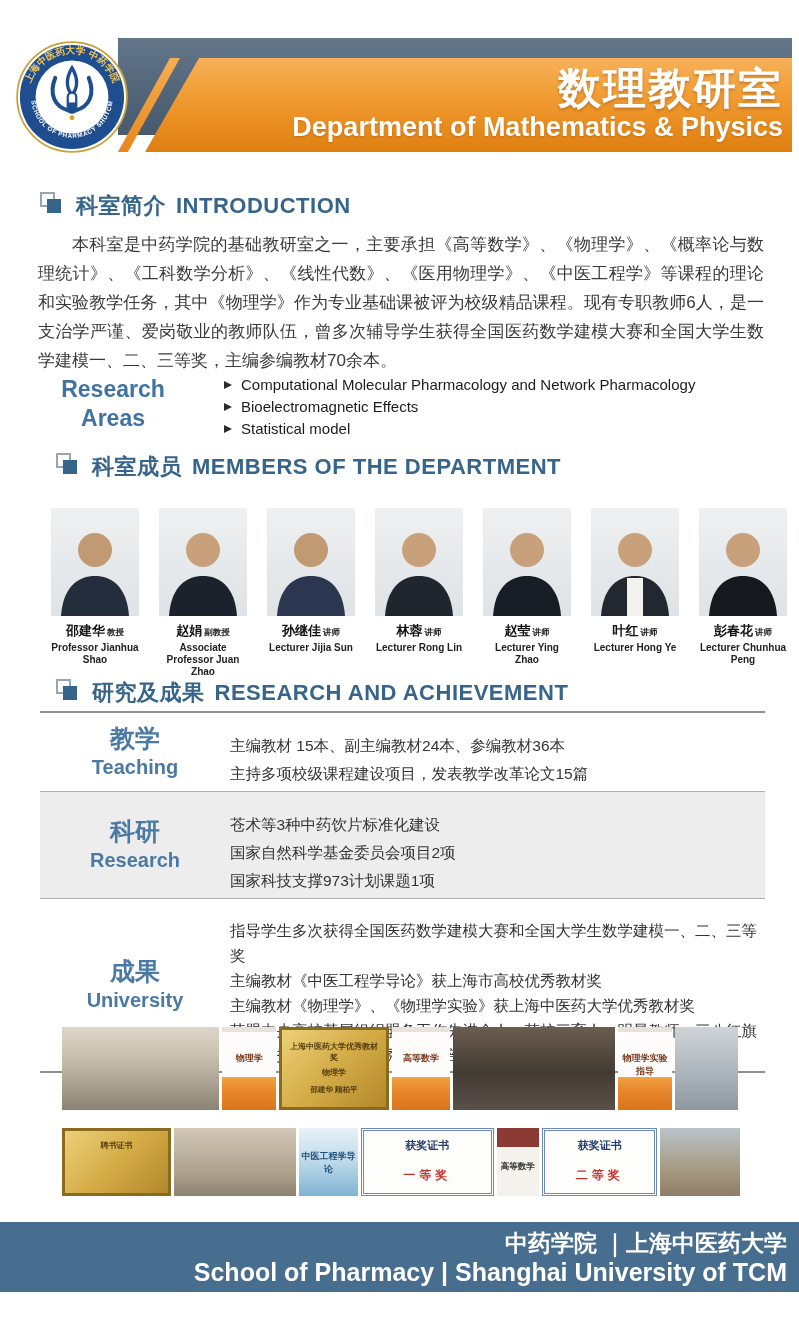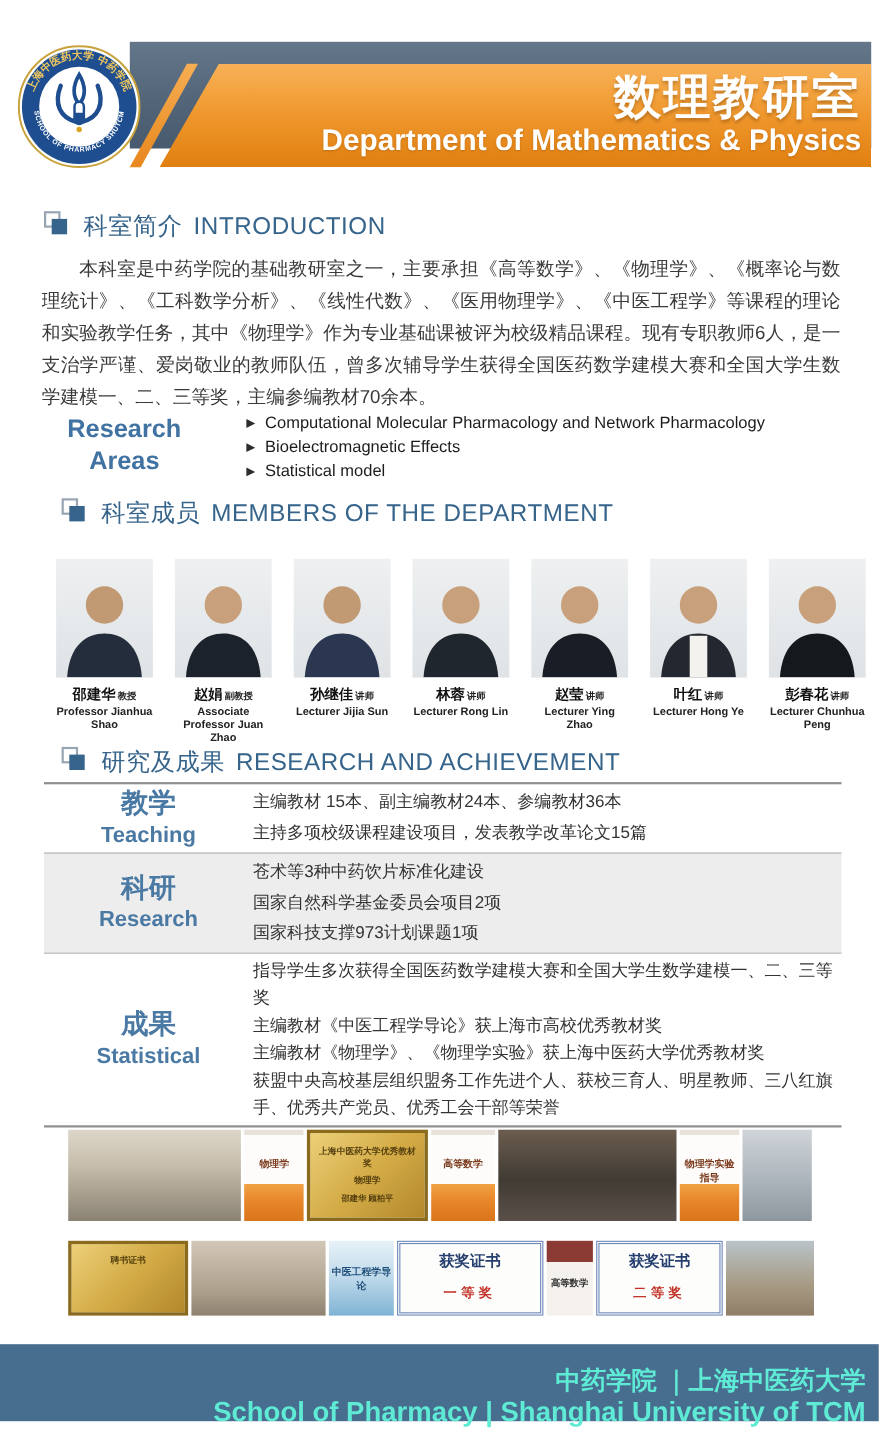--- a/index.html
+++ b/index.html
@@ -22,21 +22,21 @@
     letter-spacing:2px; text-shadow:0 2px 3px rgba(110,55,0,.35); }
   .hdr-title-en { top:112px; right:16px; font-size:27px; font-weight:bold; color:#fff;
     text-shadow:0 1px 2px rgba(110,55,0,.3); }
   .logo { left:16px; top:41px; width:112px; height:112px; }
 
   
   .sec-head { display:flex; align-items:flex-start; gap:12px; }
   .sq-icon { position:relative; width:24px; height:24px; flex:0 0 24px; margin-top:1px; }
   .sq-icon .o { position:absolute; left:0; top:0; width:15px; height:15px; border:2px solid #98a5b3; }
   .sq-icon .f { position:absolute; left:7px; top:7px; width:14px; height:14px; background:#36648b; }
-  .sec-title { font-size:22px; font-weight:normal; color:#36648b; letter-spacing:.5px; }
+  .sec-title { font-size:22px; font-weight:bold; color:#36648b; letter-spacing:.5px; }
   .sec-title .en { margin-left:10px; }
 
   
   .intro-p { left:38px; top:230px; width:726px; font-size:17px; line-height:29px;
     color:#3a3a3a; text-align:justify; text-indent:2em; }
 
   
   .ra-wrap { left:38px; top:372px; width:726px; display:flex; }
   .ra-label { width:150px; text-align:center; font-size:23px; font-weight:bold;
     color:#4173a2; line-height:29px; padding-top:3px; }
@@ -57,21 +57,21 @@
 
   
   .ach-table { left:40px; top:711px; width:725px; border-top:2px solid #8f8f8f; border-bottom:2px solid #8f8f8f; }
   .arow { display:flex; border-top:1px solid #b0b0b0; }
   .arow:first-child { border-top:none; }
   .arow.alt { background:#ededed; }
   .a-label { width:190px; flex:0 0 190px; display:flex; flex-direction:column; justify-content:center;
     align-items:center; color:#4a79a4; font-weight:bold; }
   .a-label .zh { font-size:25px; line-height:30px; }
   .a-label .en { font-size:20px; line-height:28px; }
-  .a-items { flex:1; padding:3px 4px 3px 0; }
+  .a-items { flex:1; padding:19px 4px 3px 0; }
   .a-items p { font-size:15.5px; color:#333; line-height:28px; }
   .arow.r3 .a-items p { line-height:25px; }
 
   
   .gal { display:flex; gap:3px; }
   .g1 { left:62px; top:1027px; width:676px; height:83px; }
   .g2 { left:62px; top:1128px; width:678px; height:68px; }
   .tile { position:relative; overflow:hidden; height:100%; }
   .tile .cap { position:absolute; left:0; right:0; text-align:center; font-weight:bold; }
   .ph1 { background:linear-gradient(180deg,#ddd6c9 0%,#c6bcab 40%,#8a8273 100%); }
@@ -83,27 +83,27 @@
   .book-or .cap { top:30%; font-size:9px; color:#7c3c1e; }
   .book-bl { background:linear-gradient(180deg,#e7f1f7 0%,#c3dcec 45%,#7fb3d4 100%); }
   .book-bl .cap { top:32%; font-size:9px; color:#1f4e79; }
   .book-rd { background:linear-gradient(180deg,#8c3b34 0%,#8c3b34 28%,#f5f2ee 28%,#f5f2ee 100%); }
   .book-rd .cap { top:48%; font-size:8.5px; color:#333; }
   .plaque { background:linear-gradient(135deg,#ecd079 0%,#d4ac47 50%,#b2882c 100%); border:3px solid #8a6a1d; }
   .plaque .cap { top:14%; font-size:8px; color:#553f0e; line-height:11px; padding:0 4px; }
   .plaque .cap2 { top:48%; font-size:8px; color:#553f0e; }
   .plaque .cap3 { top:70%; font-size:7.5px; color:#553f0e; }
   .cert { background:#fdfdfb; border:3px double #6d88bb; }
-  .cert .cap { top:12%; font-size:14px; color:#243e6e; font-family:"Liberation Serif","DejaVu Serif",serif; }
+  .cert .cap { top:12%; font-size:11px; color:#243e6e; font-family:"Liberation Serif","DejaVu Serif",serif; }
   .cert .award { position:absolute; left:0; right:0; top:58%; text-align:center;
     font-size:12px; font-weight:bold; color:#c2342a; letter-spacing:4px; }
 
   
   .footer { left:0; top:1222px; width:799px; height:70px; background:#476d8f;
-    text-align:right; padding:20px 12px 0 0; color:#5eead4; }
+    text-align:right; padding:8px 12px 0 0; color:#ffffff; }
   .footer .zh { font-size:23px; font-weight:bold; line-height:27px; }
   .footer .en { font-size:25px; font-weight:bold; line-height:30px; }
 </style>
 </head>
 <body>
 
 <div class="page">
 
   <header>
     <div class="abs slate-band"></div>
@@ -289,21 +289,21 @@
         </div>
         <div class="a-items">
           <p>苍术等3种中药饮片标准化建设</p>
           <p>国家自然科学基金委员会项目2项</p>
           <p>国家科技支撑973计划课题1项</p>
         </div>
       </div>
       <div class="arow r3">
         <div class="a-label">
           <span class="zh">成果</span>
-          <span class="en">Statistical</span>
+          <span class="en">University</span>
         </div>
         <div class="a-items">
           <p>指导学生多次获得全国医药数学建模大赛和全国大学生数学建模一、二、三等奖</p>
           <p>主编教材《中医工程学导论》获上海市高校优秀教材奖</p>
           <p>主编教材《物理学》、《物理学实验》获上海中医药大学优秀教材奖</p>
           <p>获盟中央高校基层组织盟务工作先进个人、获校三育人、明星教师、三八红旗手、优秀共产党员、优秀工会干部等荣誉</p>
         </div>
       </div>
     </div>
   </section>

